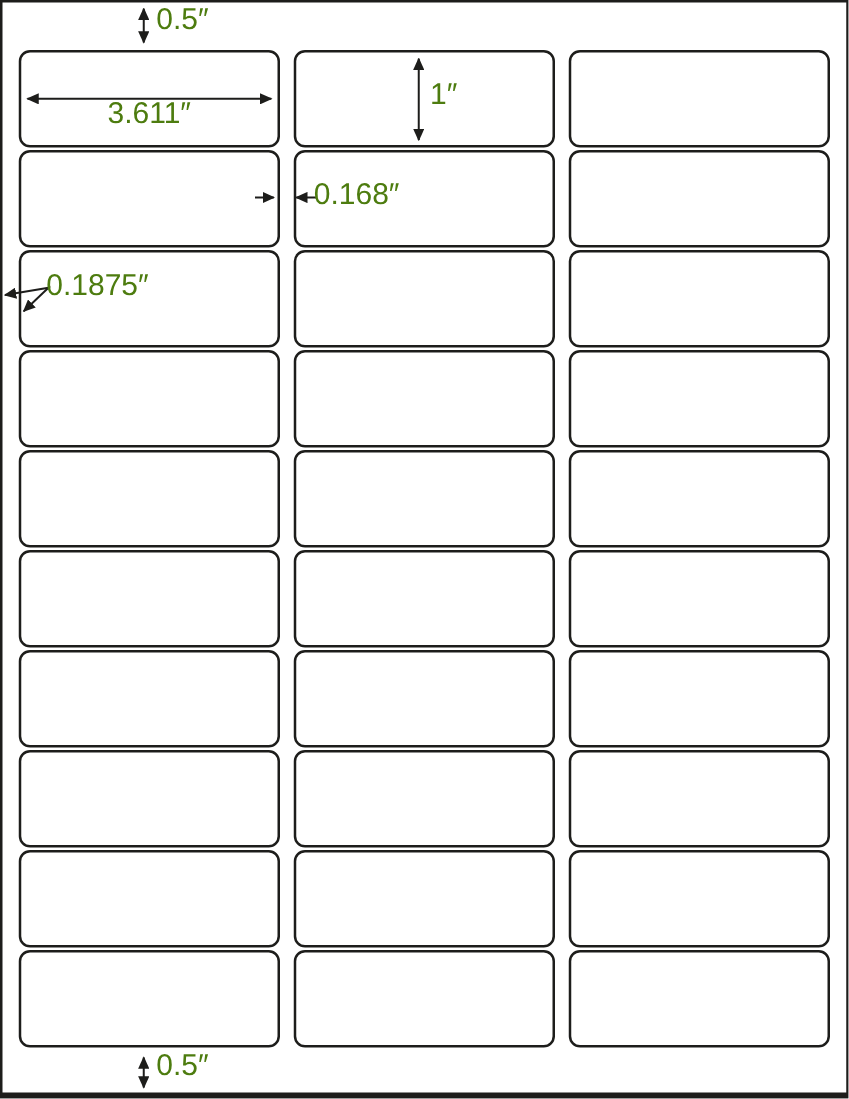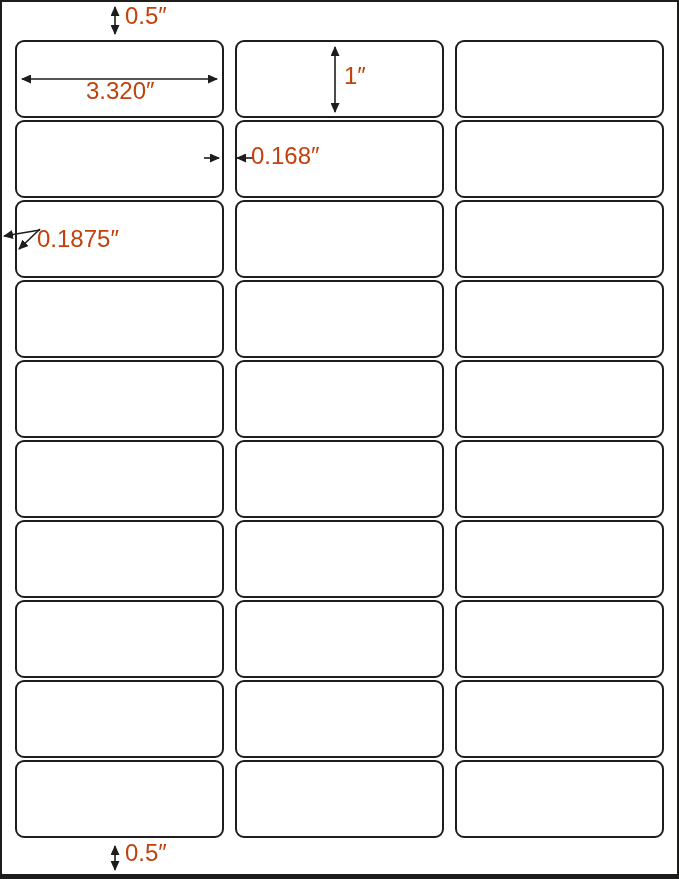--- a/index.html
+++ b/index.html
@@ -37,29 +37,29 @@
     left: 0;
     top: 0;
     width: 679px;
     height: 879px;
     pointer-events: none;
   }
   .dim {
     position: absolute;
     font-size: 24px;
     line-height: 24px;
-    color: #c2410c;
+    color: #4d7c0f;
     white-space: nowrap;
     letter-spacing: 0px;
   }
   .dim-top    { left: 125px; top: 4px; }
   .dim-width  { left: 86px;  top: 79px; }
   .dim-height { left: 344px; top: 64px; }
   .dim-gap    { left: 251px; top: 144px; }
-  .dim-side   { left: 37px;  top: 217px; margin-top: 10px; }
+  .dim-side   { left: 37px;  top: 217px; }
   .dim-bottom { left: 125px; top: 841px; }
 </style>
 </head>
 <body>
 
 <div class="page">
 
   <div id="label-grid">
       <div class="label-cell" style="left: 15px; top: 40px;"></div>
       <div class="label-cell" style="left: 235px; top: 40px;"></div>
@@ -108,20 +108,20 @@
       <line x1="335" y1="47" x2="335" y2="112" marker-start="url(#ahs)" marker-end="url(#ahe)"></line>
       <line x1="204" y1="158" x2="219" y2="158" marker-end="url(#ahe)"></line>
       <line x1="253" y1="158" x2="237" y2="158" marker-end="url(#ahe)"></line>
       <line x1="40" y1="230" x2="4" y2="236" marker-end="url(#ahe)"></line>
       <line x1="40" y1="229" x2="19" y2="249" marker-end="url(#ahe)"></line>
       <line x1="115" y1="846" x2="115" y2="870" marker-start="url(#ahs)" marker-end="url(#ahe)"></line>
     </g>
   </svg>
 
   <div class="dim dim-top">0.5″</div>
-  <div class="dim dim-width">3.320″</div>
+  <div class="dim dim-width">3.611″</div>
   <div class="dim dim-height">1″</div>
   <div class="dim dim-gap">0.168″</div>
   <div class="dim dim-side">0.1875″</div>
   <div class="dim dim-bottom">0.5″</div>
 
   <div class="page-frame"></div>
 </div>
 
 </body></html>

